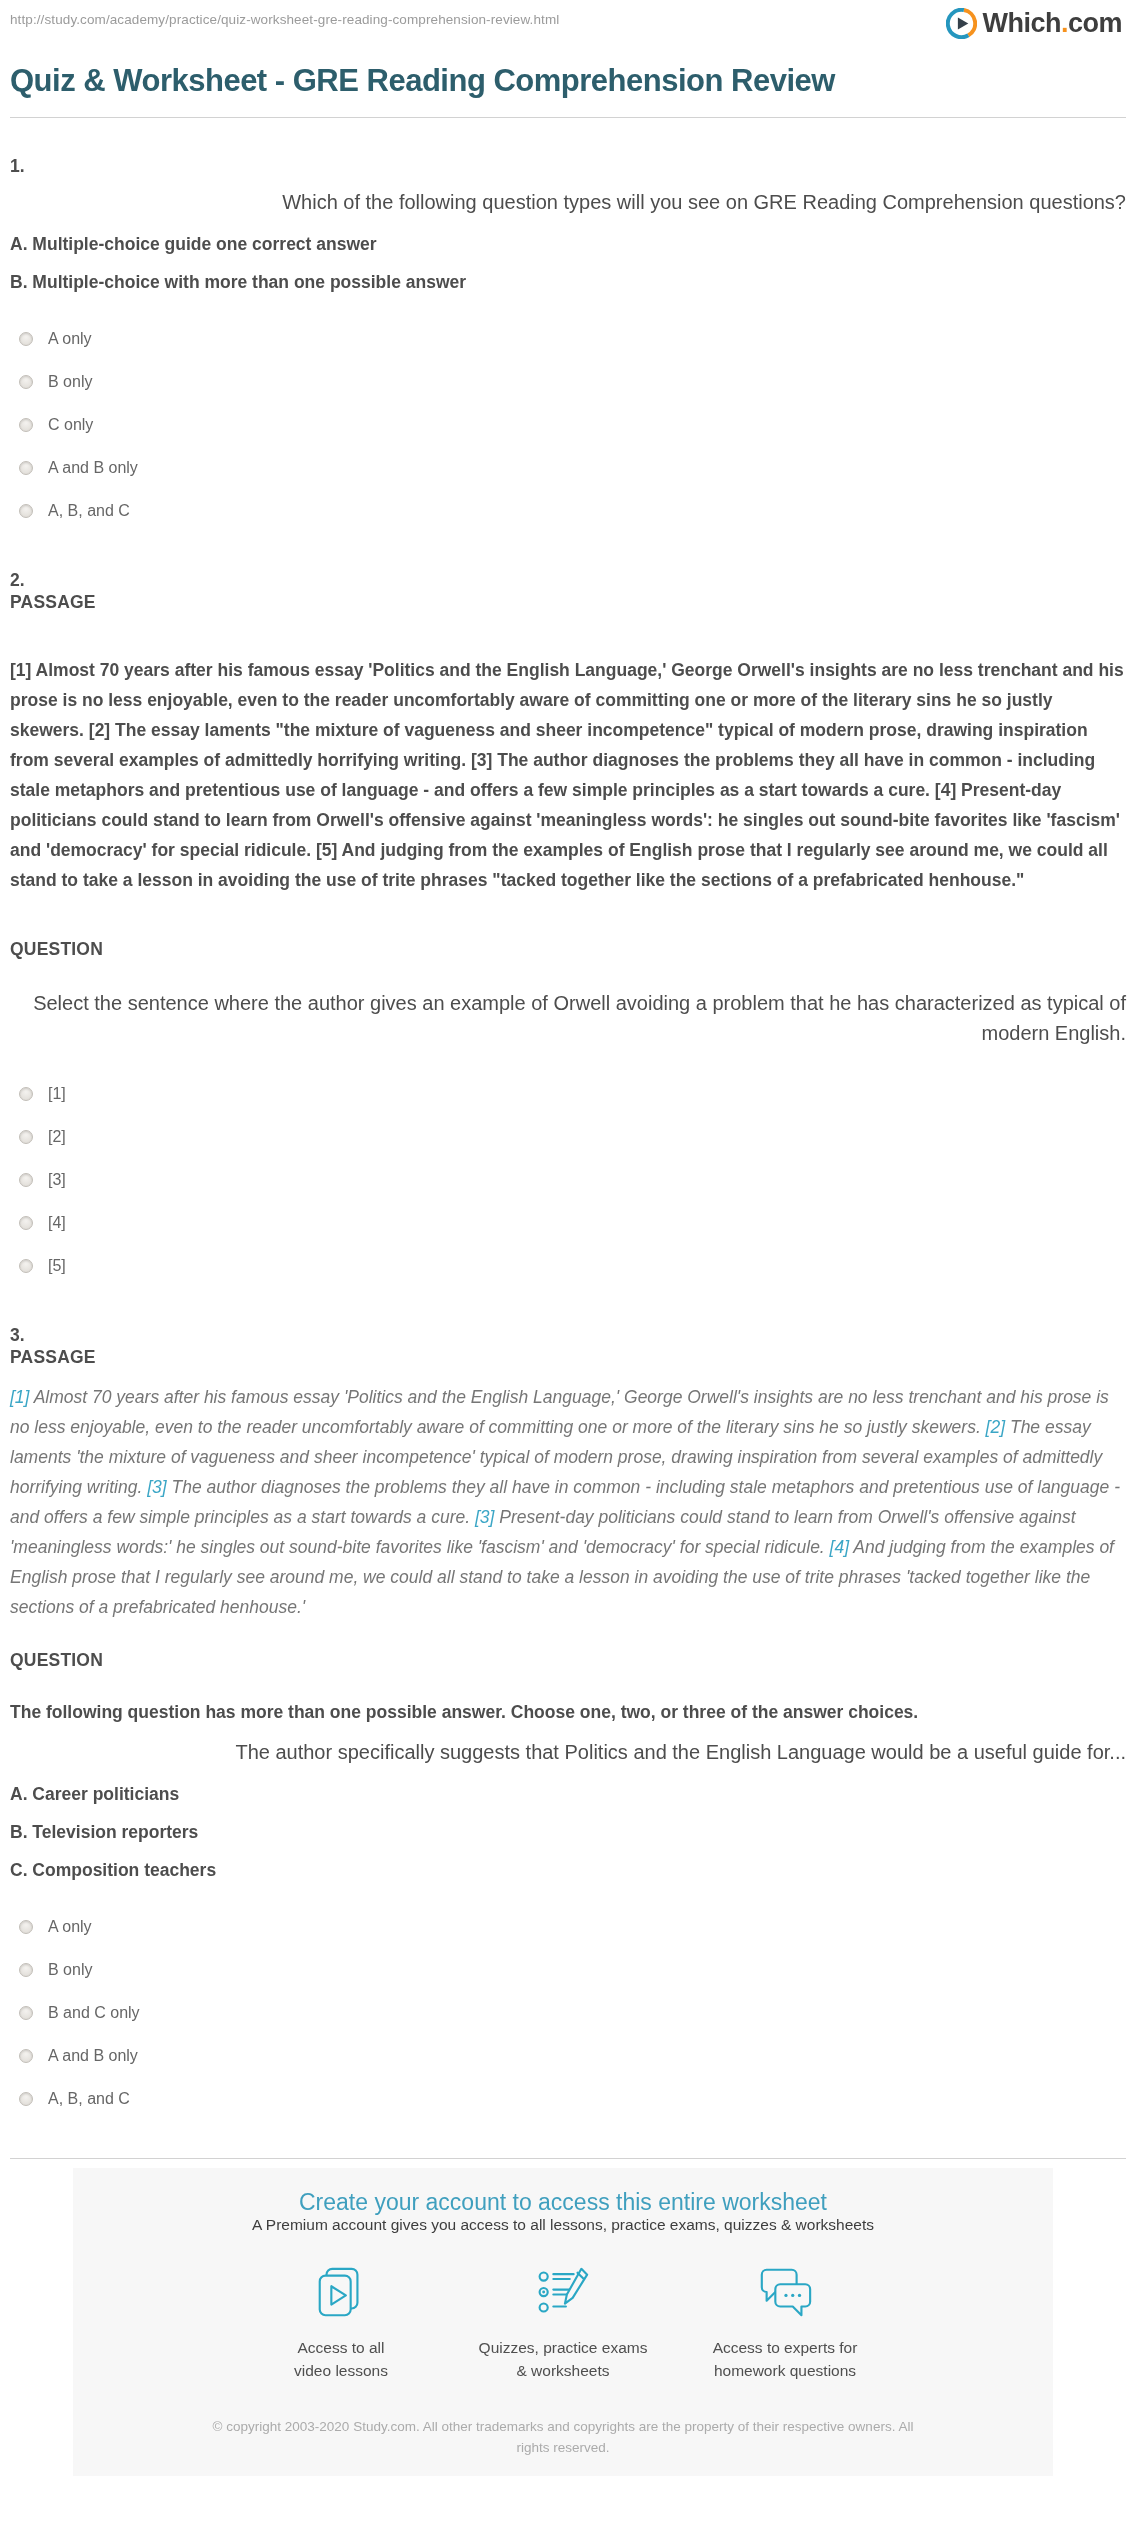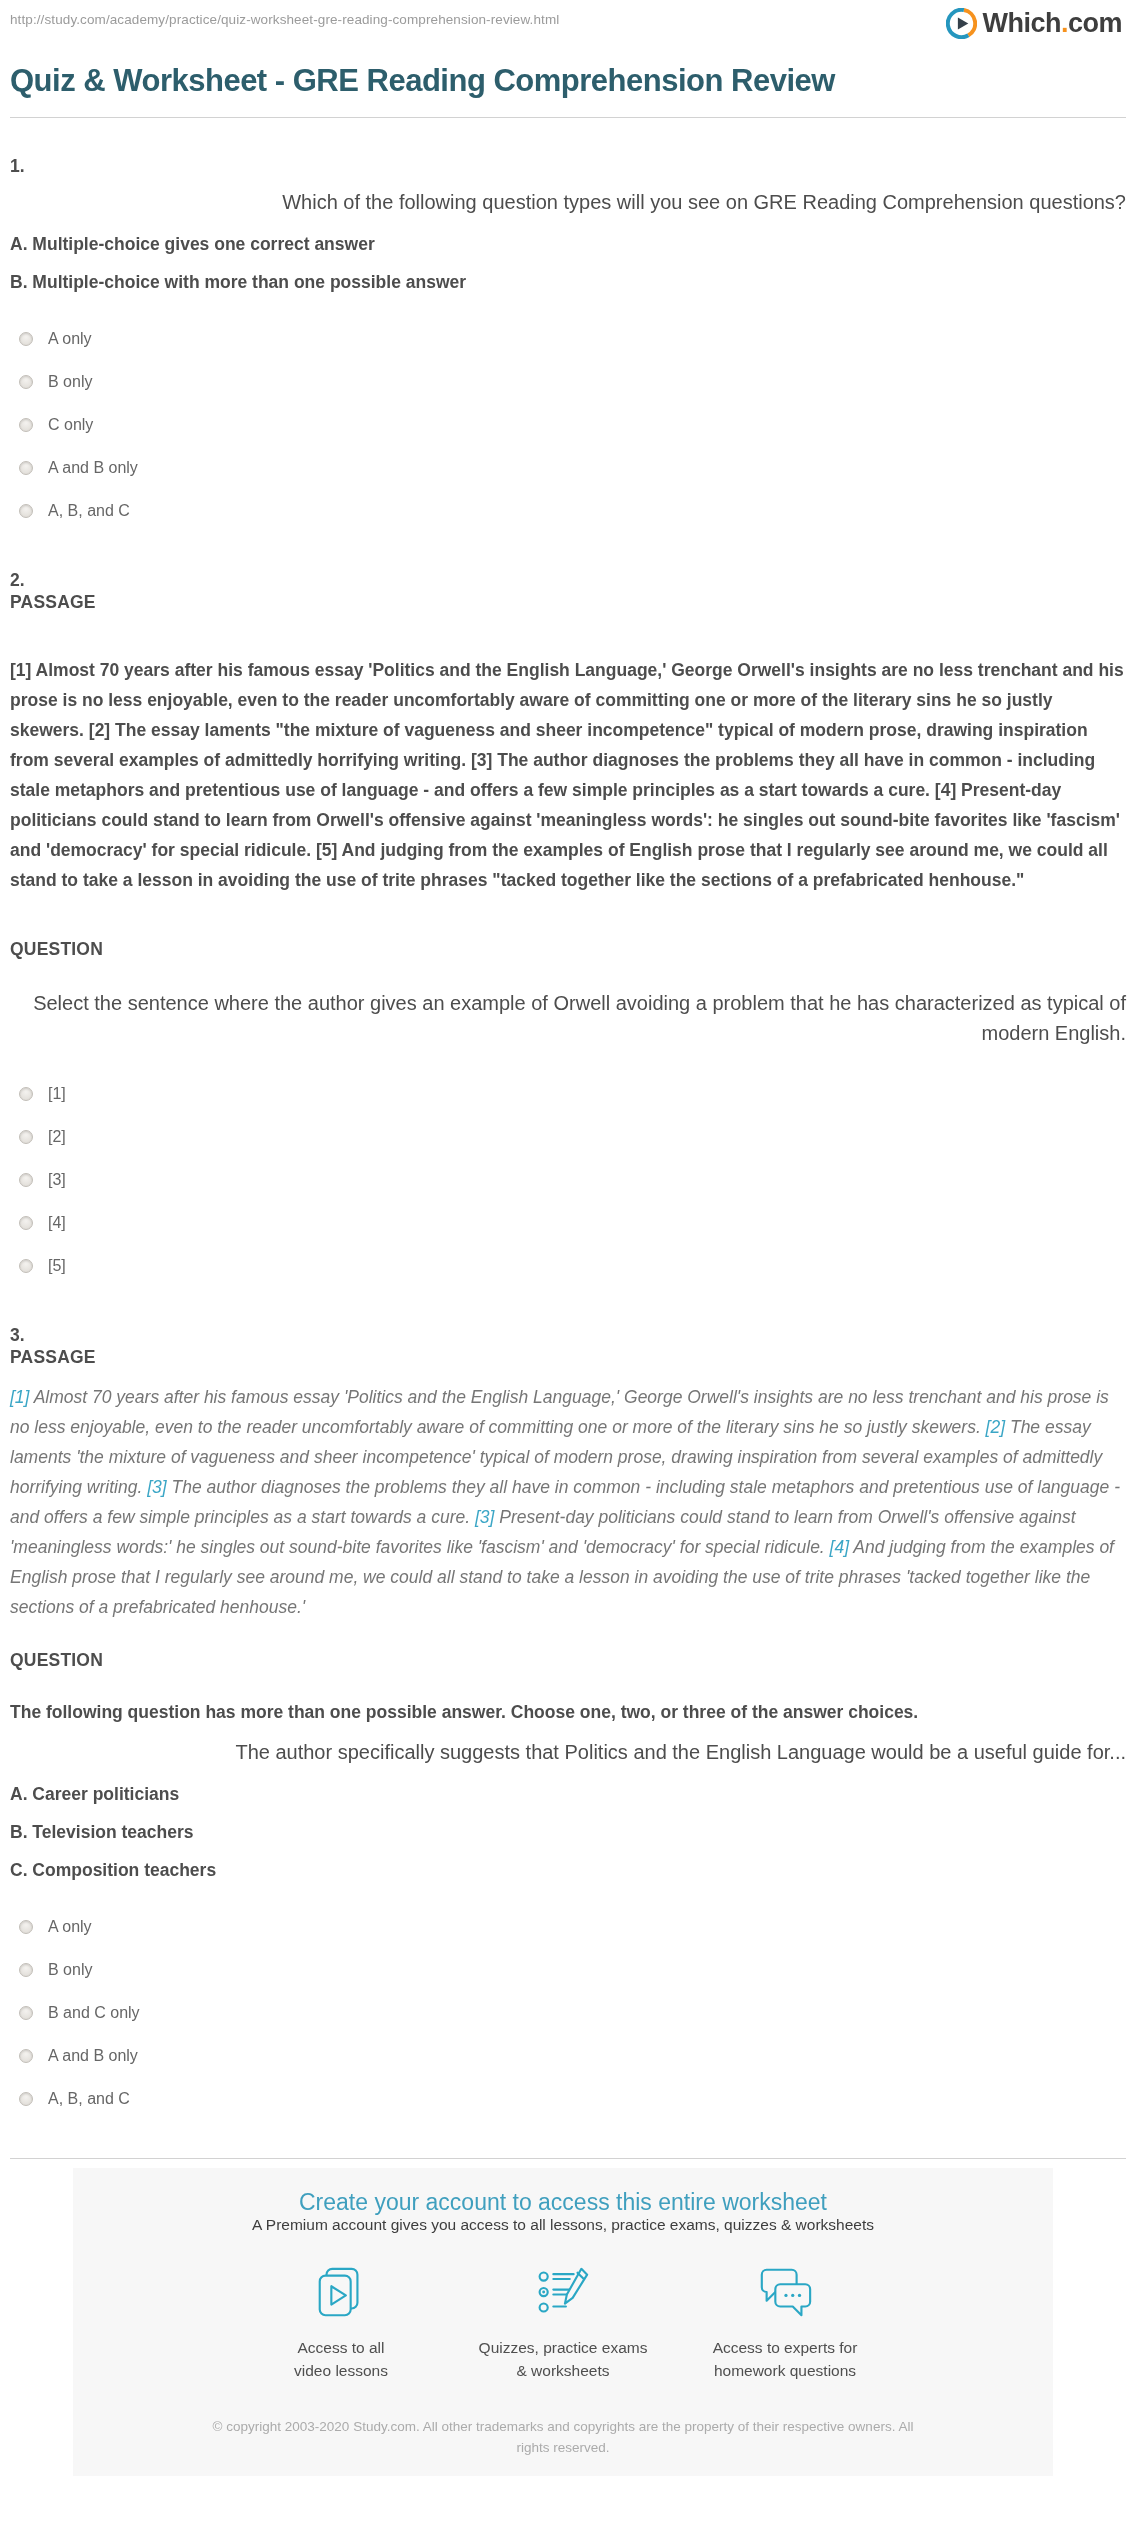--- a/index.html
+++ b/index.html
@@ -107,21 +107,21 @@
       <span class="logo-text"><span>Which</span><span class="dot">.</span><span>com</span></span>
     </div>
   </div>
 
   <h1 class="page-title">Quiz &amp; Worksheet - GRE Reading Comprehension Review</h1>
   <hr class="divider">
 
   <div class="question">
     <div class="q-number">1.</div>
     <div class="q-prompt">Which of the following question types will you see on GRE Reading Comprehension questions?</div>
-    <div class="q-choice">A. Multiple-choice gives one correct answer</div>
+    <div class="q-choice">A. Multiple-choice guide one correct answer</div>
     <div class="q-choice">B. Multiple-choice with more than one possible answer</div>
     <div class="radio-group">
       <div class="radio-row">
         <span class="radio-circle"></span>
         <span class="radio-label">A only</span>
       </div>
       <div class="radio-row">
         <span class="radio-circle"></span>
         <span class="radio-label">B only</span>
       </div>
@@ -171,21 +171,21 @@
   </div>
 
   <div class="question">
     <div class="q-number">3.</div>
     <div class="q-heading">PASSAGE</div>
     <p class="passage-italic"><span class="marker">[1]</span><span> Almost 70 years after his famous essay 'Politics and the English Language,' George Orwell's insights are no less trenchant and his prose is no less enjoyable, even to the reader uncomfortably aware of committing one or more of the literary sins he so justly skewers. </span><span class="marker">[2]</span><span> The essay laments 'the mixture of vagueness and sheer incompetence' typical of modern prose, drawing inspiration from several examples of admittedly horrifying writing. </span><span class="marker">[3]</span><span> The author diagnoses the problems they all have in common - including stale metaphors and pretentious use of language - and offers a few simple principles as a start towards a cure. </span><span class="marker">[3]</span><span> Present-day politicians could stand to learn from Orwell's offensive against 'meaningless words:' he singles out sound-bite favorites like 'fascism' and 'democracy' for special ridicule. </span><span class="marker">[4]</span><span> And judging from the examples of English prose that I regularly see around me, we could all stand to take a lesson in avoiding the use of trite phrases 'tacked together like the sections of a prefabricated henhouse.' </span></p>
     <div class="q-heading gap-md">QUESTION</div>
     <div class="q-instruction">The following question has more than one possible answer. Choose one, two, or three of the answer choices.</div>
     <div class="q-prompt">The author specifically suggests that Politics and the English Language would be a useful guide for...</div>
     <div class="q-choice">A. Career politicians</div>
-    <div class="q-choice">B. Television teachers</div>
+    <div class="q-choice">B. Television reporters</div>
     <div class="q-choice">C. Composition teachers</div>
     <div class="radio-group">
       <div class="radio-row">
         <span class="radio-circle"></span>
         <span class="radio-label">A only</span>
       </div>
       <div class="radio-row">
         <span class="radio-circle"></span>
         <span class="radio-label">B only</span>
       </div>

